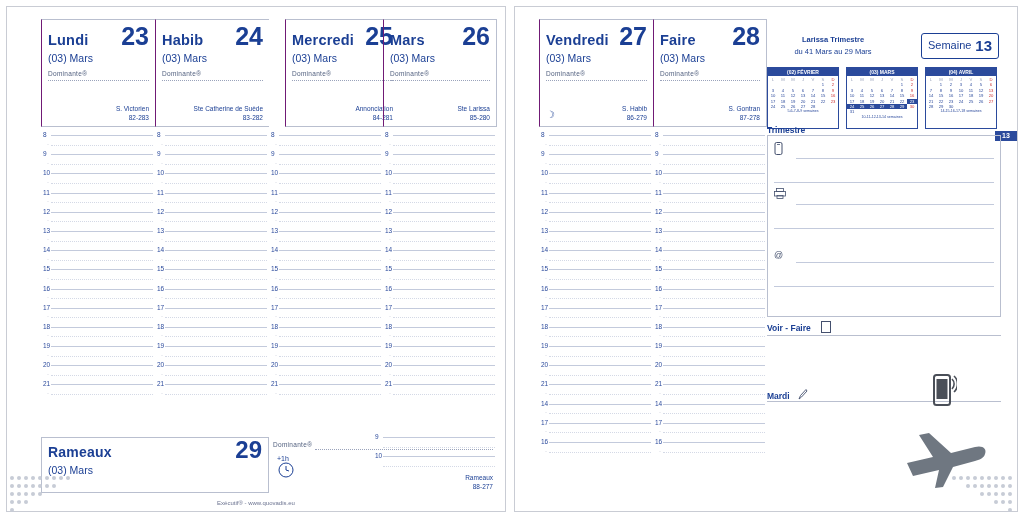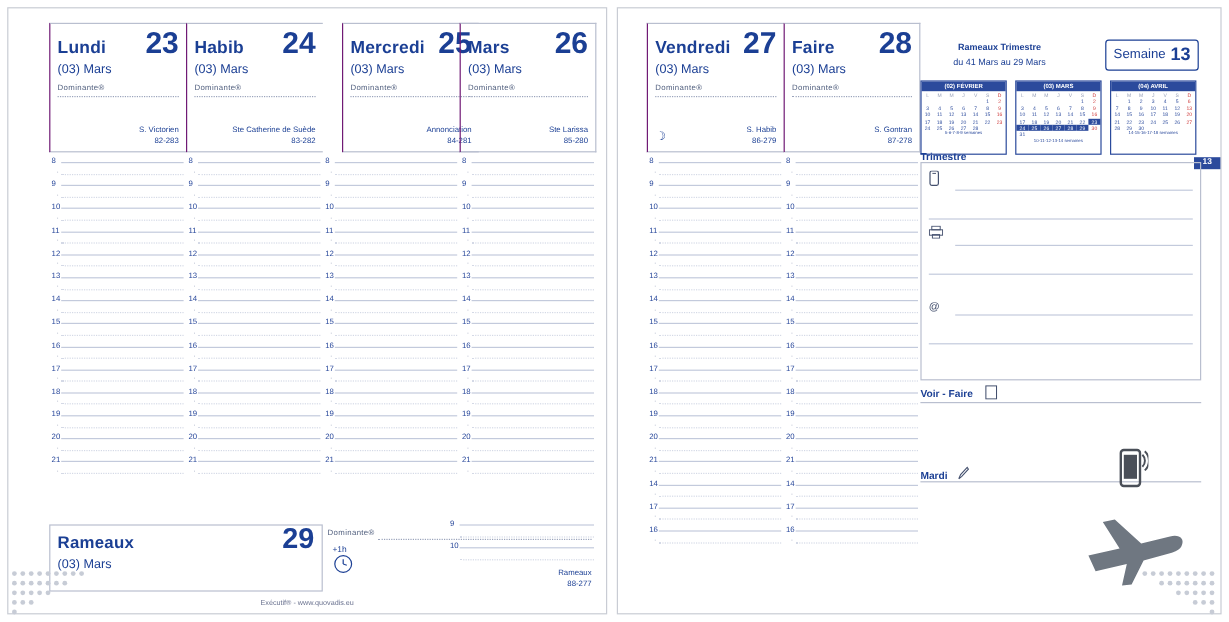--- a/index.html
+++ b/index.html
@@ -723,21 +723,21 @@
             <span class="half">·</span>
           </div>
           <div class="hrow">
             <span class="lbl">16</span>
             <span class="ln"></span>
             <span class="ln2"></span>
             <span class="half">·</span>
           </div>
         </div>
 
-      <div class="trimtitle" style="left:238px;top:28px;">Rameaux Trimestre</div>
+      <div class="trimtitle" style="left:238px;top:28px;">Larissa Trimestre</div>
       <div class="trimtitle" style="left:238px;top:40px;font-weight:normal;">du 41 Mars au 29 Mars</div>
       <div class="weekbox">
         <span class="wl">Semaine</span>
         <span class="wn">13</span>
       </div>
 
       <div class="minicals" style="left:252px;top:60px;width:234px;" id="minicals">
           <div class="minical" style="left: 0px;">
             <div class="mc-h">(02) FÉVRIER</div>
             <table>

